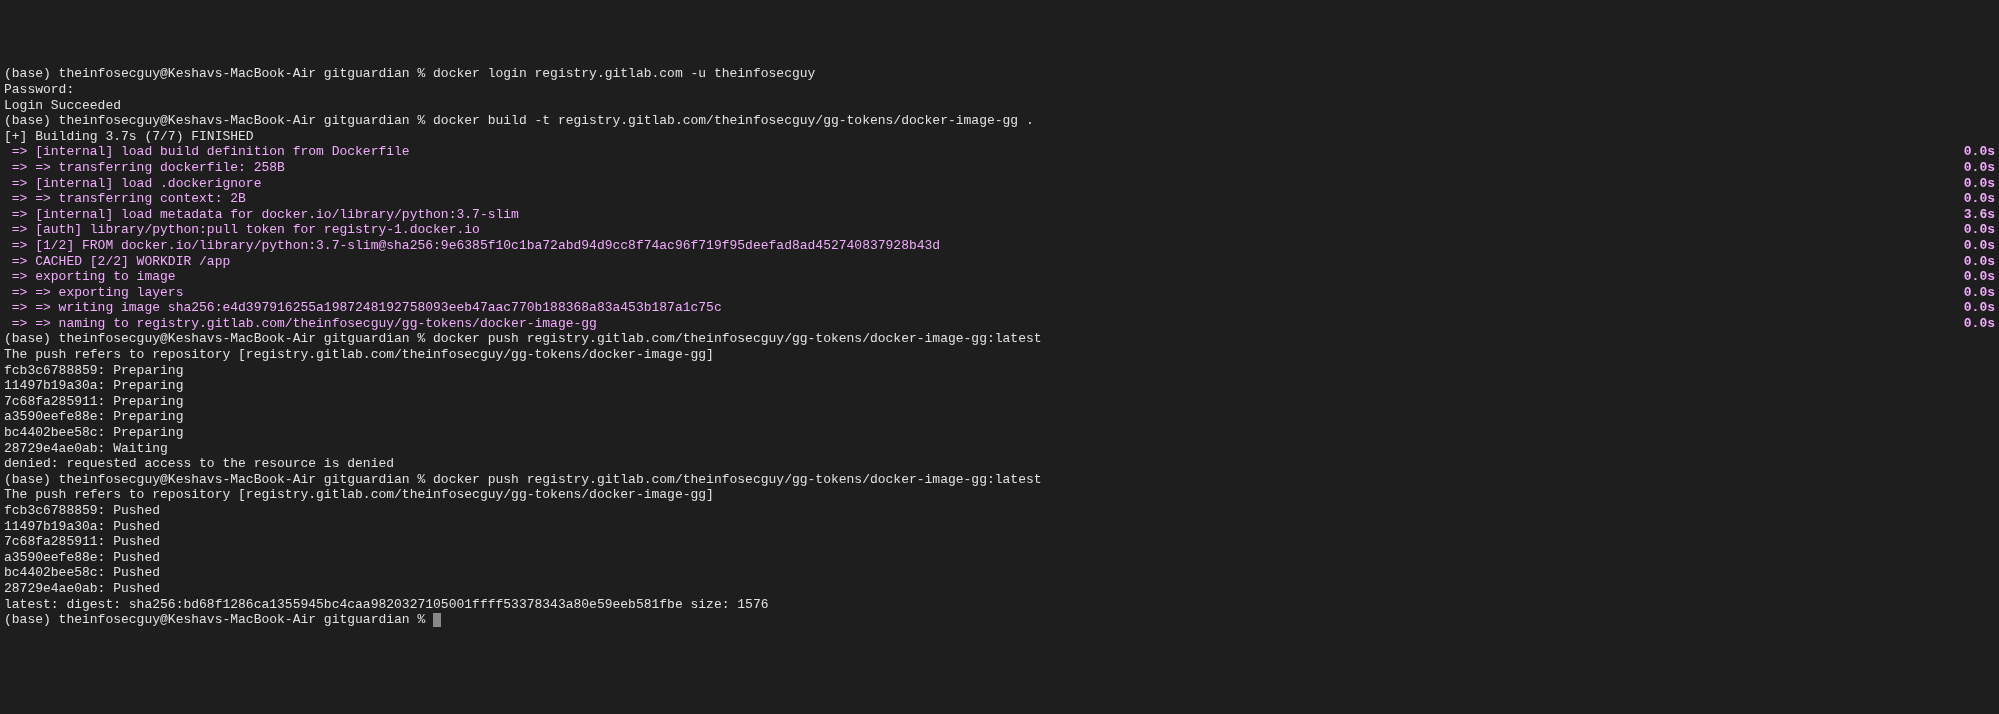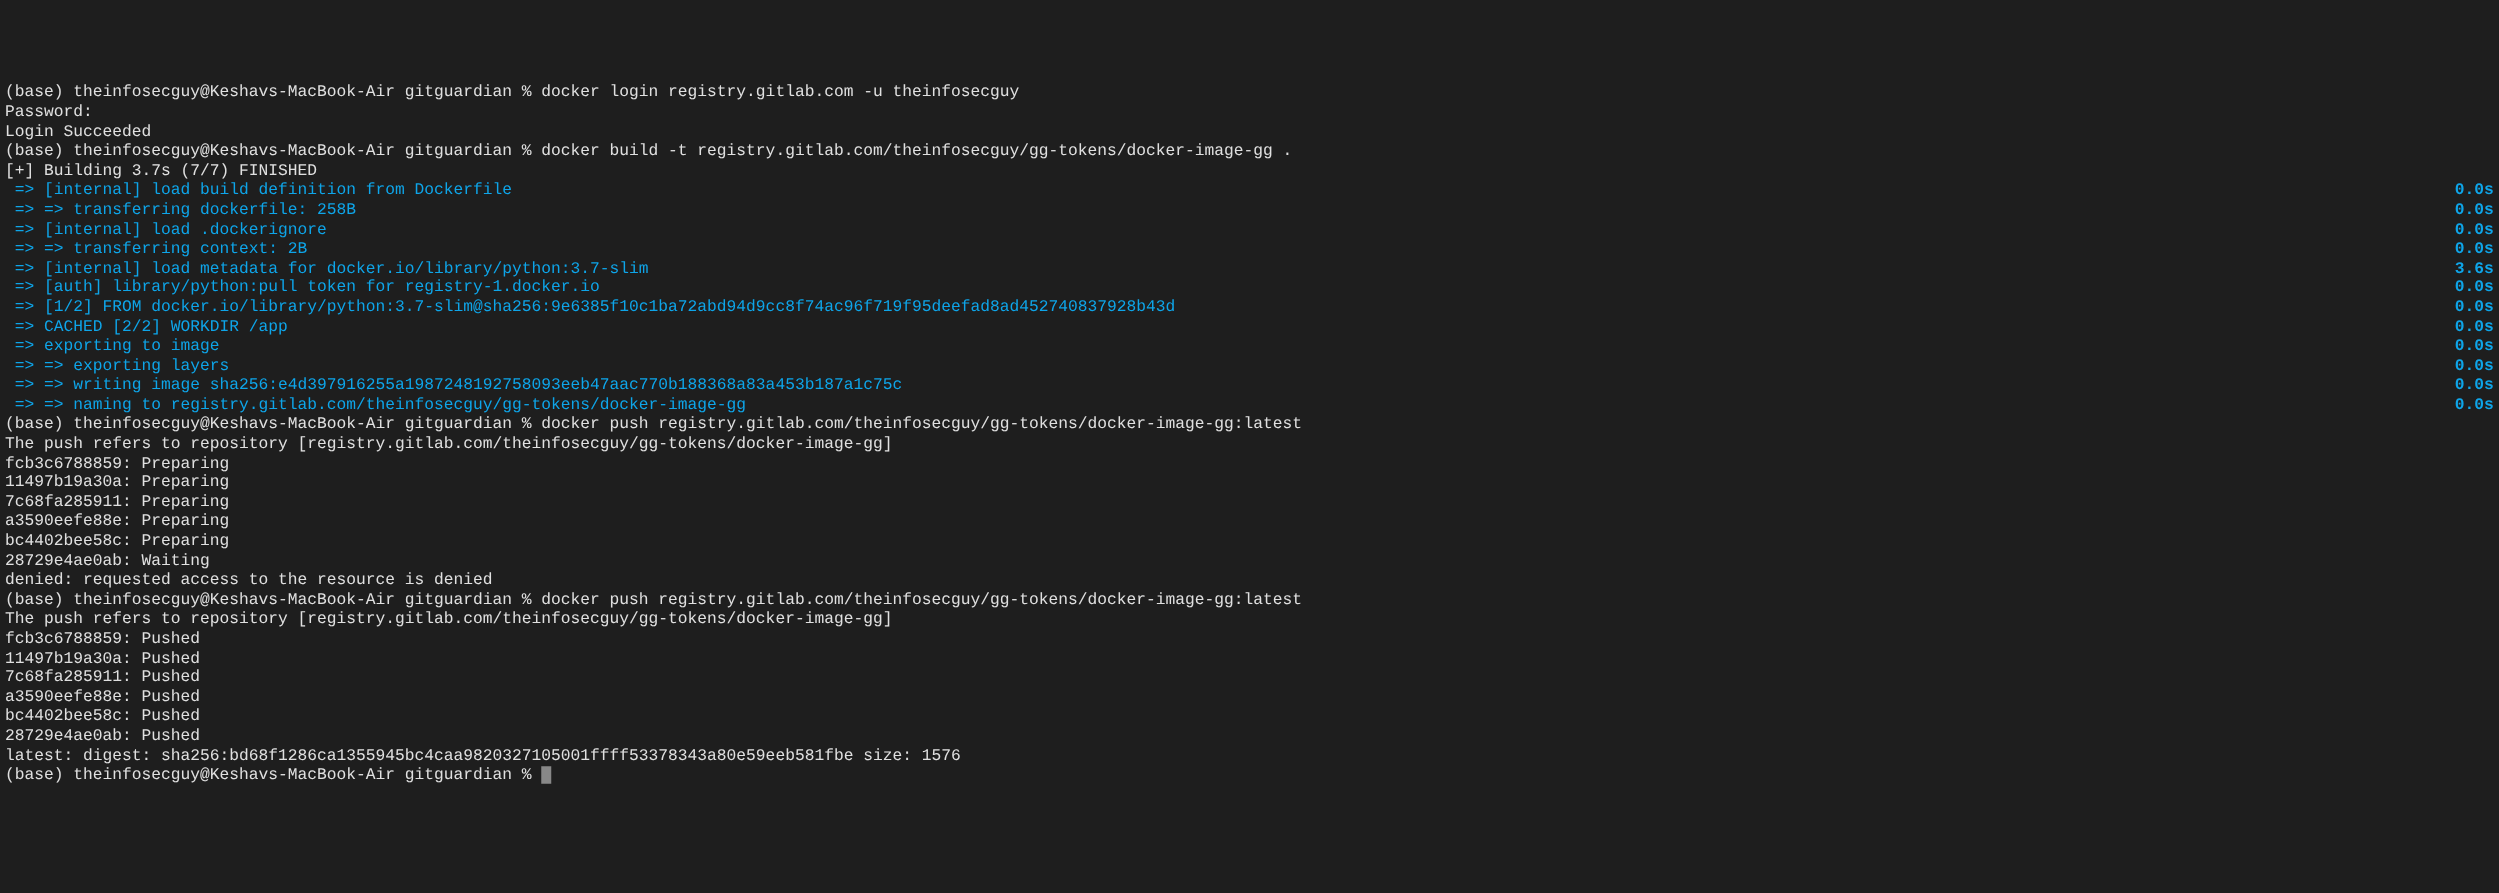--- a/index.html
+++ b/index.html
@@ -10,21 +10,21 @@
       font-size: 13px;
       line-height: 1.2;
       padding: 4px;
       white-space: pre;
       overflow-x: auto;
     }
     .line { display: flex; justify-content: flex-end; }
     .left { flex: 1; white-space: pre; }
     .right { white-space: pre; padding-left: 20px; font-weight: bold; }
     .white { color: #e0e0e0; }
-    .purple { color: #0ea5e9; }
+    .purple { color: #f0abfc; }
     .cursor {
       display: inline-block;
       width: 8px;
       height: 14px;
       background: #888;
       vertical-align: text-bottom;
     }
   </style>
 </head>
 <body>

